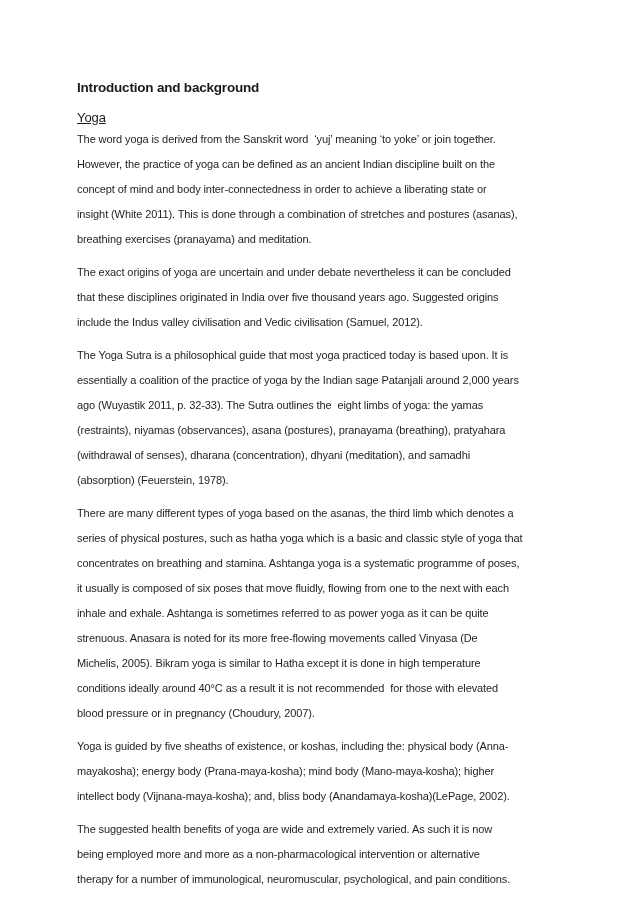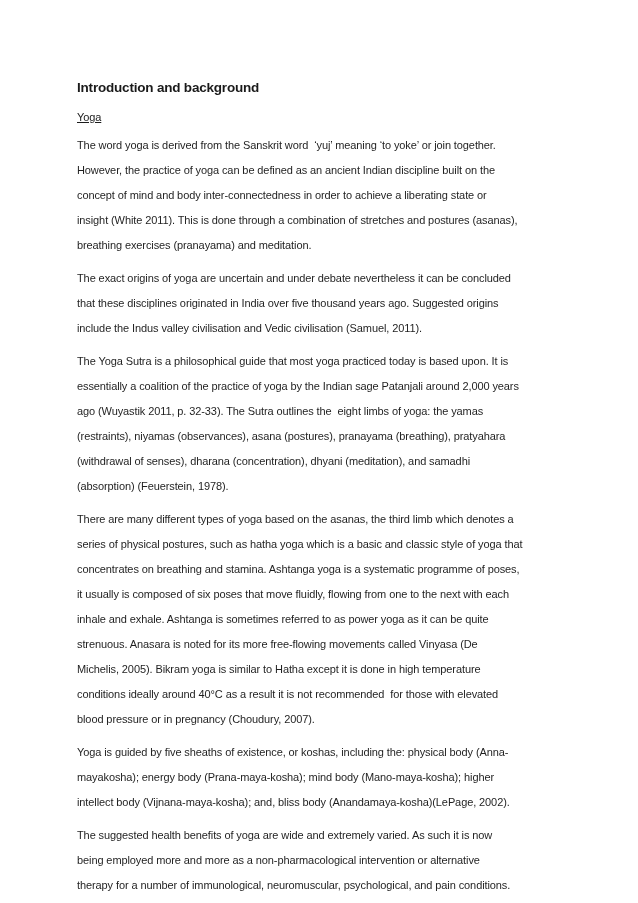--- a/index.html
+++ b/index.html
@@ -24,25 +24,25 @@
   }
   .heading {
     font-size: 13.5px;
     font-weight: bold;
     letter-spacing: -0.2px;
     line-height: 15px;
     margin: 0 0 13px 0;
     color: #1a1a1a;
   }
   .subheading {
-    font-size: 11px;
+    font-size: 13px;
     line-height: 19px;
     letter-spacing: -0.1px;
     text-decoration: underline;
-    margin: 0 0 6px 0;
+    margin: 0 0 0 0;
   }
   .body-paragraph {
     font-size: 11px;
     line-height: 25px;
     letter-spacing: -0.1px;
     margin: 0 0 8px 0;
     white-space: pre;
     color: #1f1f1f;
   }
 </style>
@@ -53,21 +53,21 @@
   <div class="content">
     <h1 class="heading">Introduction and background</h1>
     <div class="subheading">Yoga</div>
     <p class="body-paragraph">The word yoga is derived from the Sanskrit word  ‘yuj’ meaning ‘to yoke’ or join together.
 However, the practice of yoga can be defined as an ancient Indian discipline built on the
 concept of mind and body inter-connectedness in order to achieve a liberating state or
 insight (White 2011). This is done through a combination of stretches and postures (asanas),
 breathing exercises (pranayama) and meditation.</p>
     <p class="body-paragraph">The exact origins of yoga are uncertain and under debate nevertheless it can be concluded
 that these disciplines originated in India over five thousand years ago. Suggested origins
-include the Indus valley civilisation and Vedic civilisation (Samuel, 2011).</p>
+include the Indus valley civilisation and Vedic civilisation (Samuel, 2012).</p>
     <p class="body-paragraph">The Yoga Sutra is a philosophical guide that most yoga practiced today is based upon. It is
 essentially a coalition of the practice of yoga by the Indian sage Patanjali around 2,000 years
 ago (Wuyastik 2011, p. 32-33). The Sutra outlines the  eight limbs of yoga: the yamas
 (restraints), niyamas (observances), asana (postures), pranayama (breathing), pratyahara
 (withdrawal of senses), dharana (concentration), dhyani (meditation), and samadhi
 (absorption) (Feuerstein, 1978).</p>
     <p class="body-paragraph">There are many different types of yoga based on the asanas, the third limb which denotes a
 series of physical postures, such as hatha yoga which is a basic and classic style of yoga that
 concentrates on breathing and stamina. Ashtanga yoga is a systematic programme of poses,
 it usually is composed of six poses that move fluidly, flowing from one to the next with each

